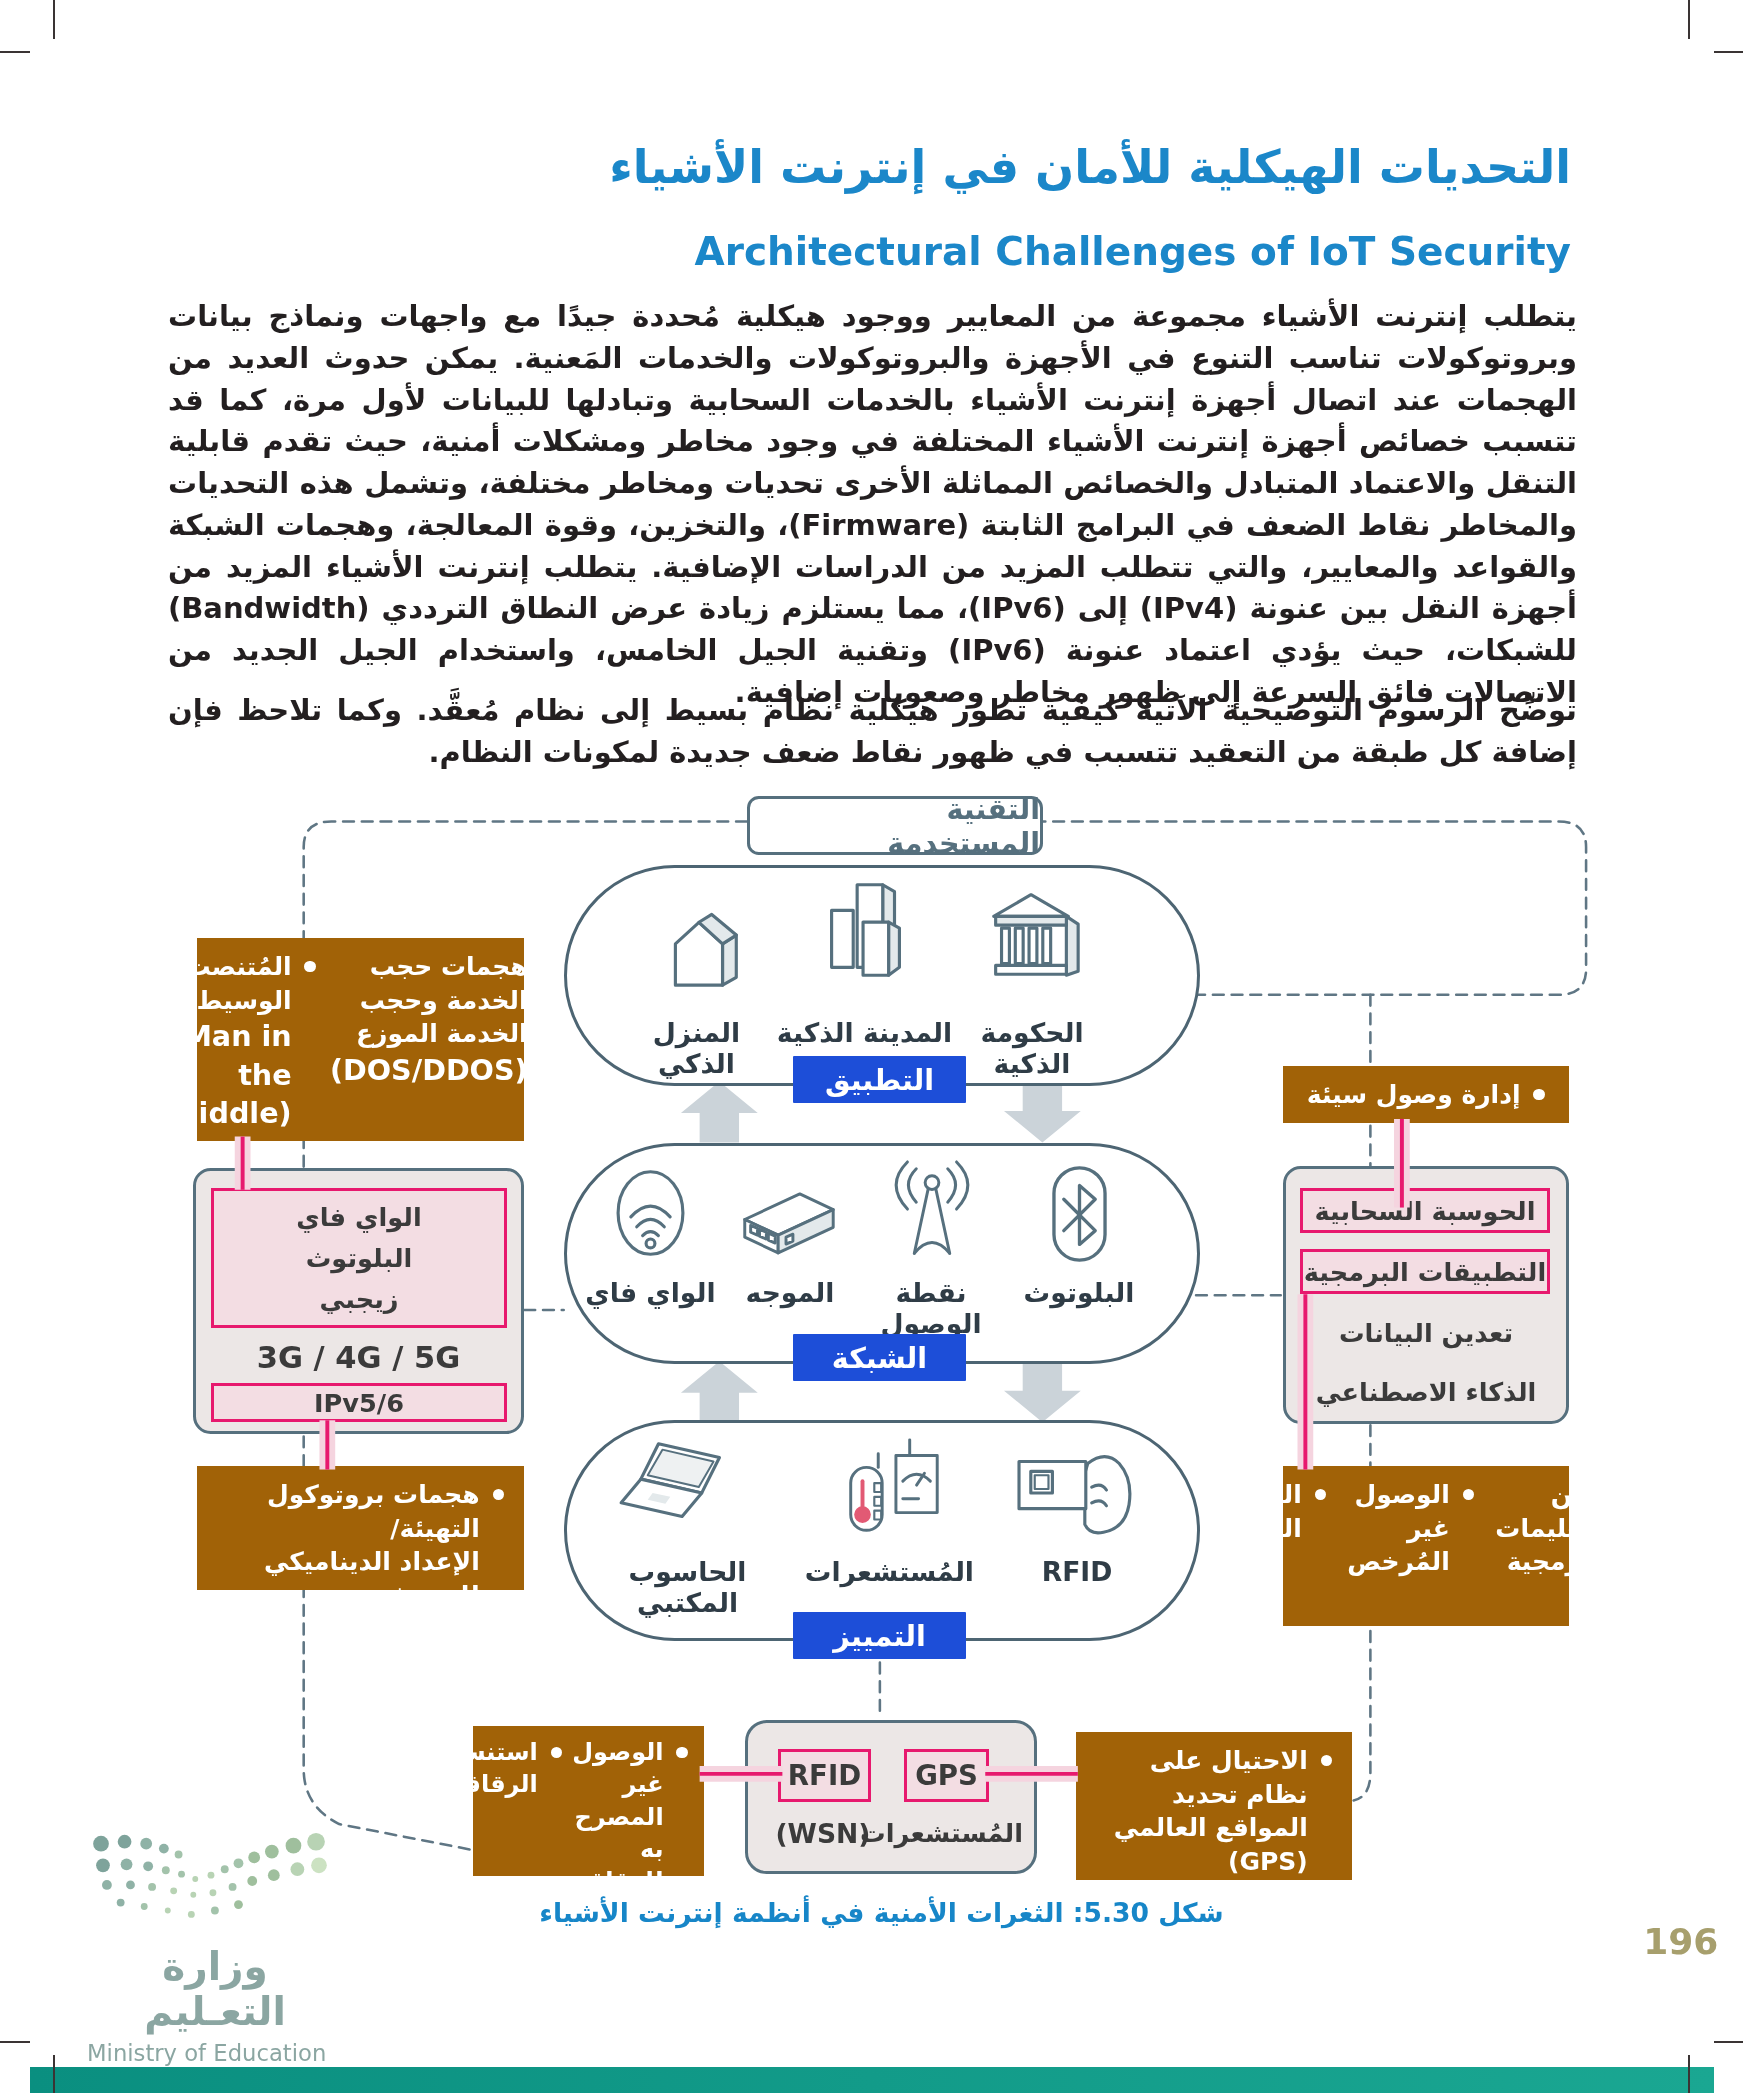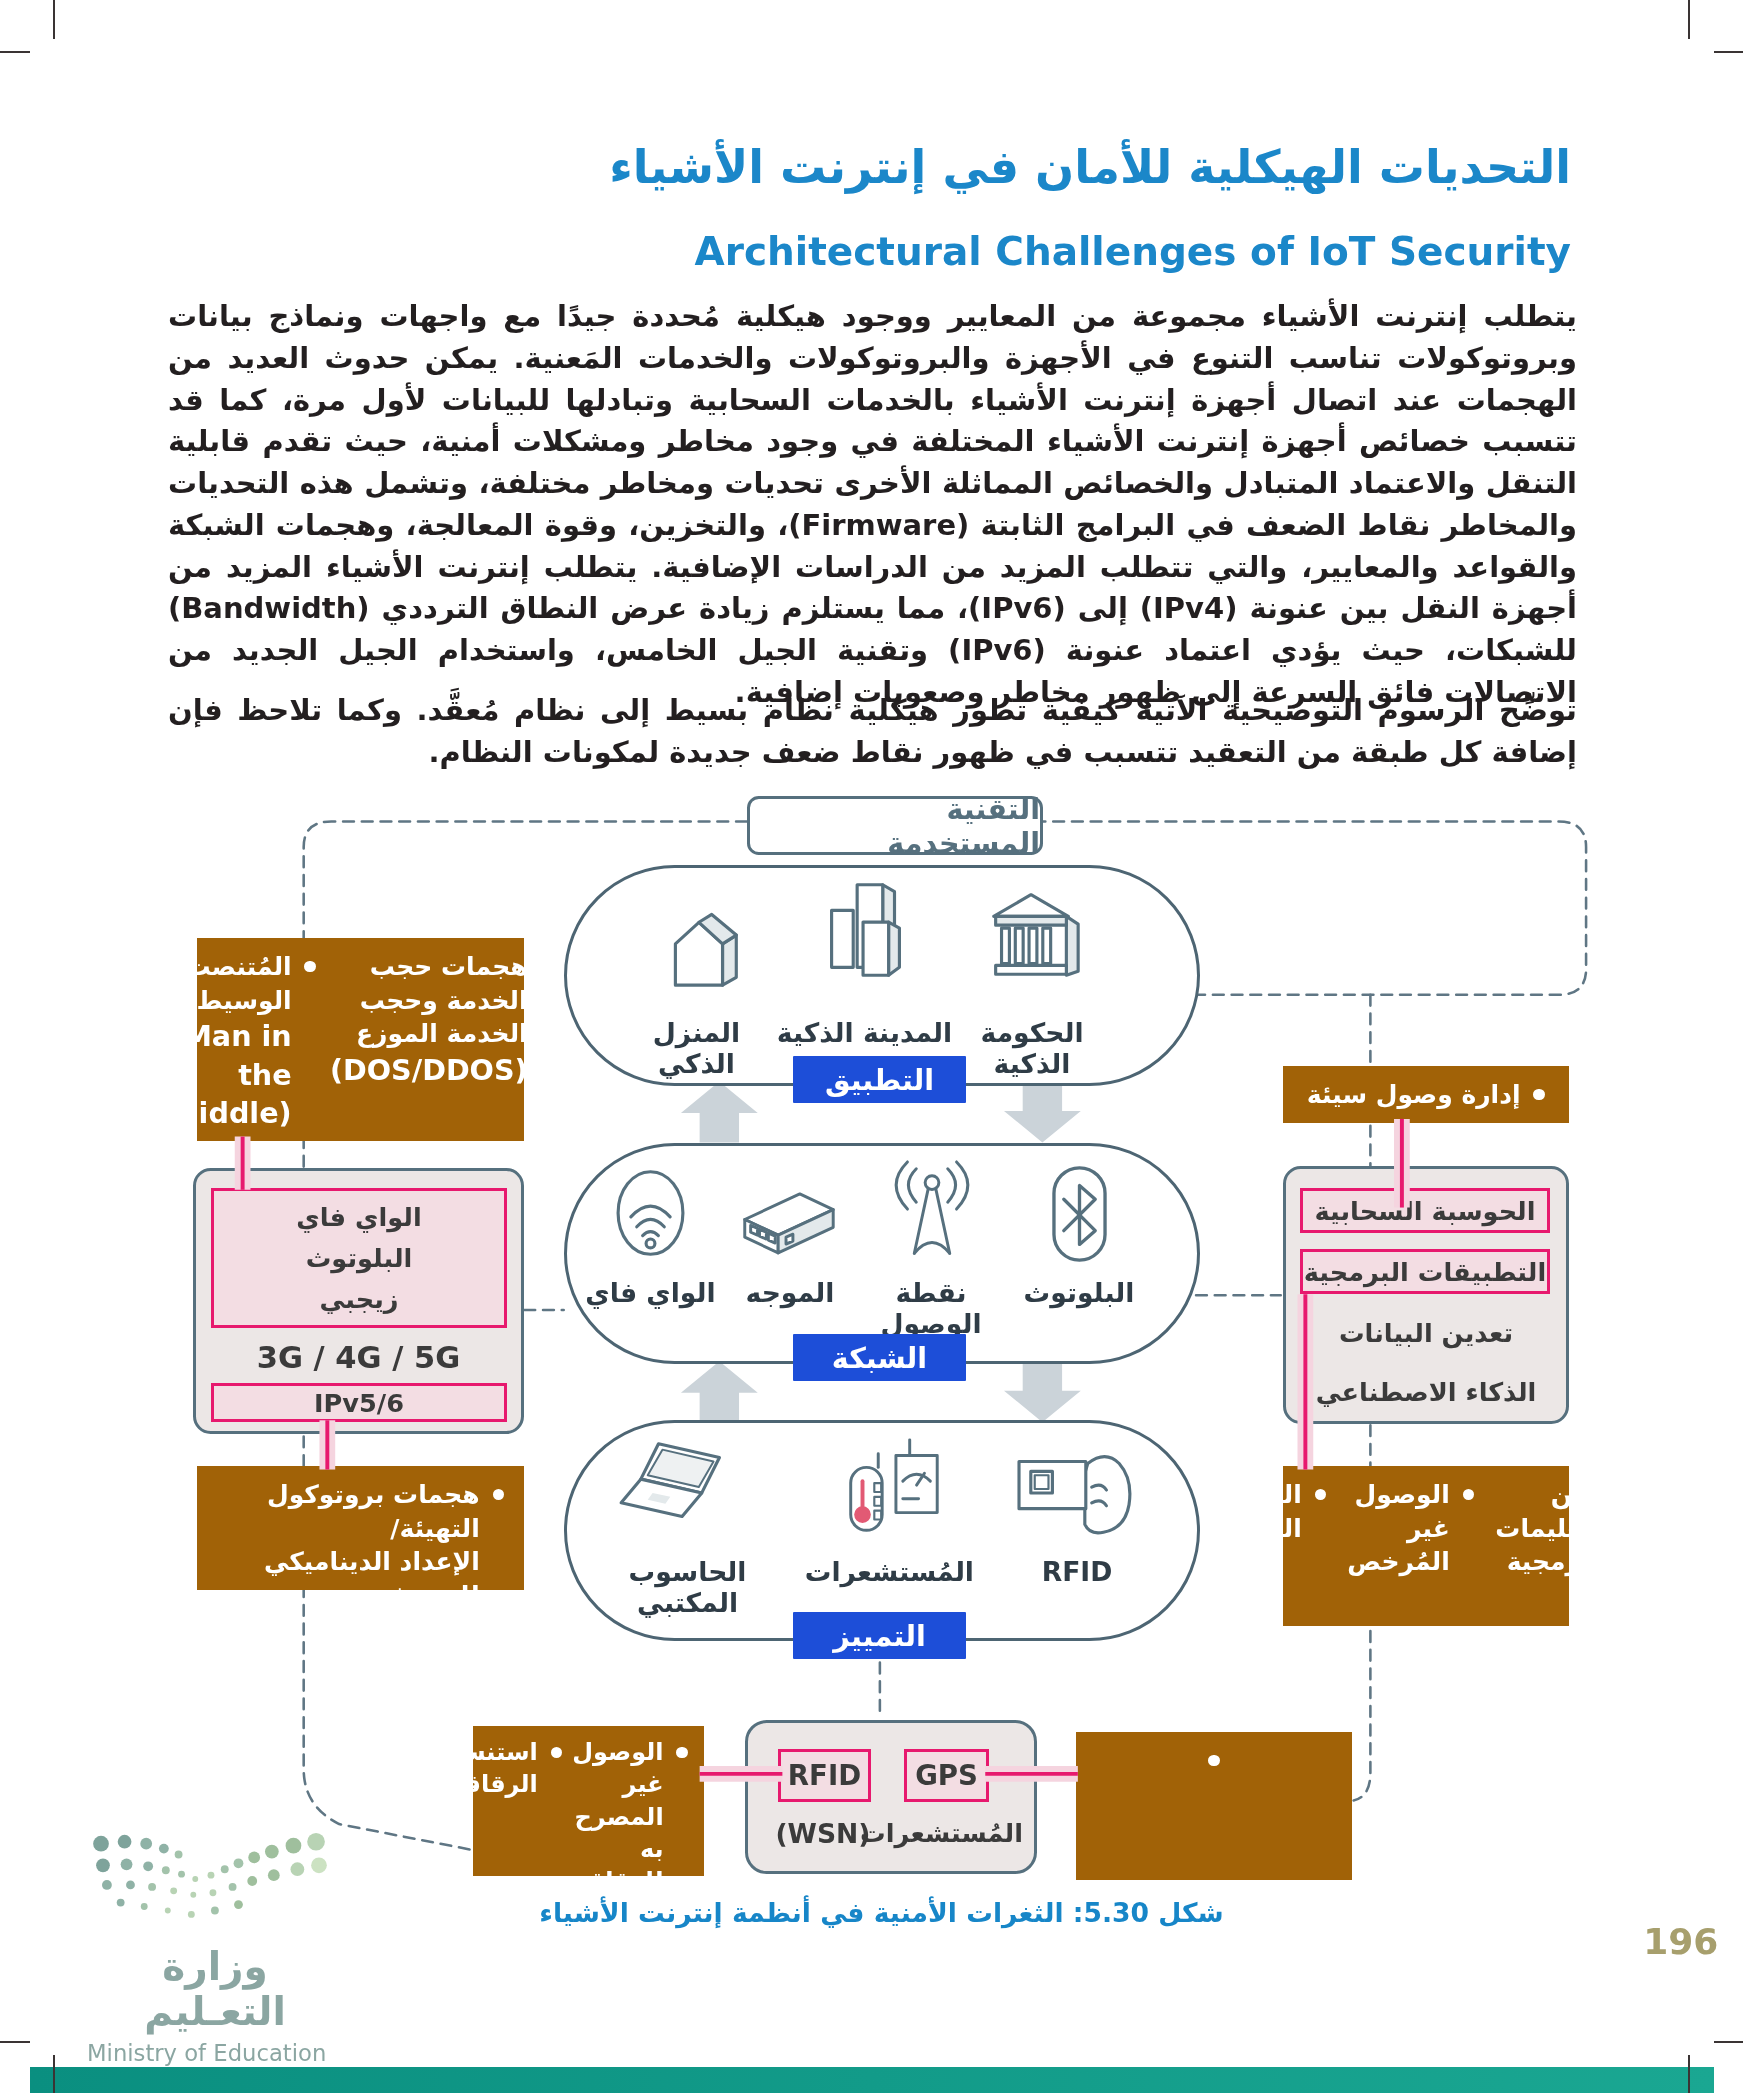--- a/index.html
+++ b/index.html
@@ -293,20 +293,24 @@
   </div>
   <div class="abs pinkframe" style="left:904px;top:1749px;width:85px;height:53px;">
     <div class="pf-line" style="direction:ltr;font-size:27.6px;">GPS</div>
   </div>
   <div class="abs plaintext" style="left:764px;top:1818px;width:118px;direction:ltr;font-size:26.6px;">(WSN)</div>
   <div class="abs plaintext" style="left:889px;top:1818px;width:134px;">المُستشعرات</div>
 
   <div class="abs pinkbox" style="left:1076px;top:1732px;width:276px;height:148px;">
     <div class="pitem">
       <span class="dot"></span>
+      <div>
+        <div class="pline">الاحتيال على نظام تحديد</div>
+        <div class="pline">المواقع العالمي (GPS)</div>
+      </div>
     </div>
   </div>
 
   <svg id="connectors" class="overlay" width="1744" height="2093" viewBox="0 0 1770 2125">
     <g fill="none">
       <g stroke="#f5d4df" stroke-width="16">
         <path d="M246 1154 V1208"></path>
           <path d="M332 1442 V1492"></path>
         <path d="M1423 1136 V1226"></path>
           <path d="M1325 1314 V1492"></path>

